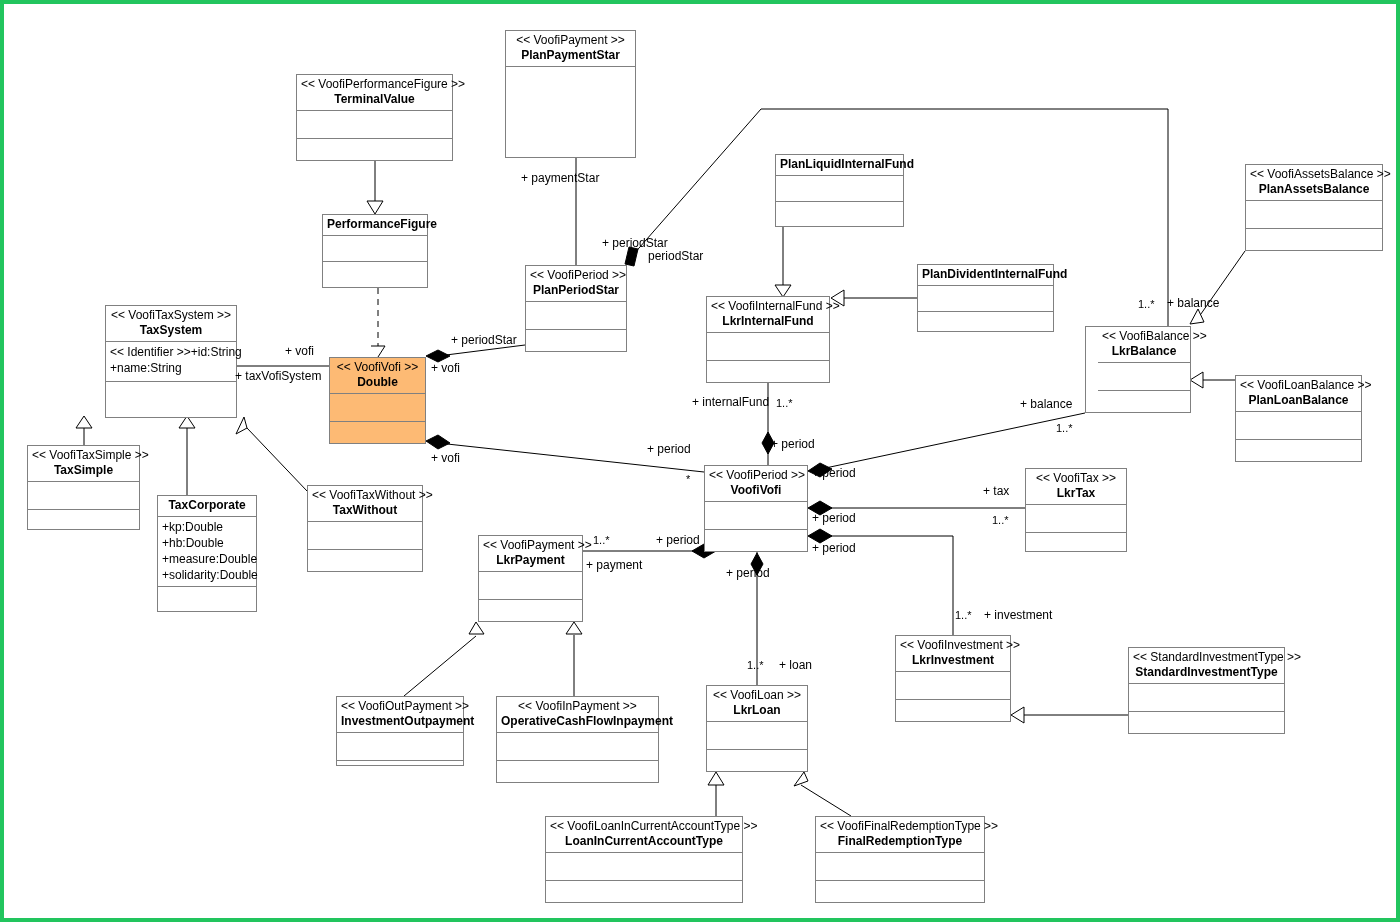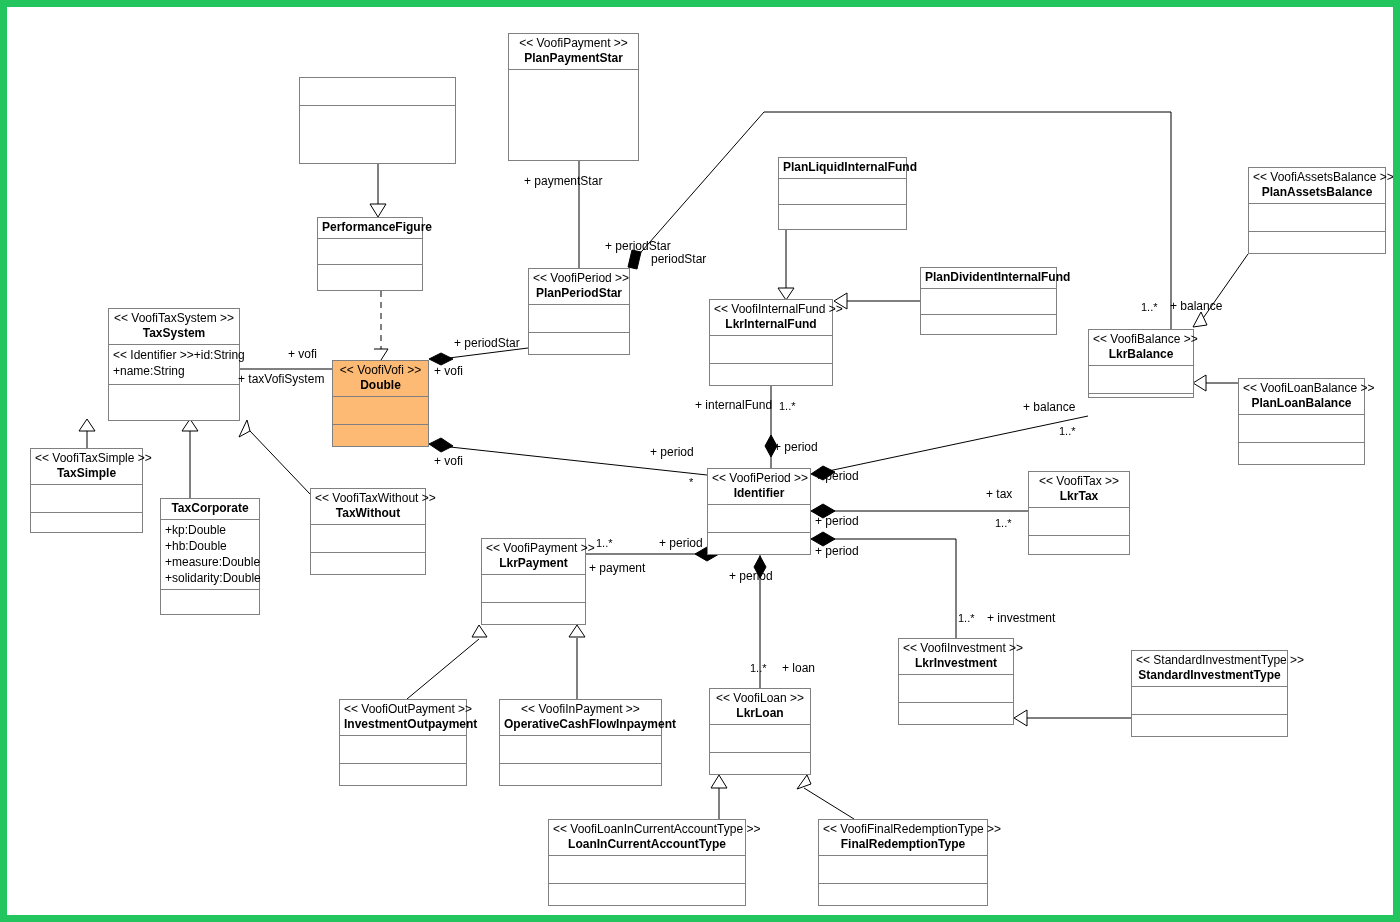--- a/index.html
+++ b/index.html
@@ -1,20 +1,20 @@
 <!DOCTYPE html>
 <html><head>
 <meta charset="utf-8">
 <style>
   html,body{margin:0;padding:0;background:#ffffff;}
   #canvas{
     position:relative;
     width:1400px;height:922px;
     background:#ffffff;
-    border:7px solid #22c55e;
+    border:4px solid #22c55e;
     box-sizing:border-box;
     font-family:"Liberation Sans", sans-serif;
     overflow:hidden;
   }
   svg#wires{position:absolute;left:0;top:0;width:1400px;height:922px;pointer-events:none;}
   .cls{
     position:absolute;
     background:#ffffff;
     border:1px solid #808080;
     box-sizing:border-box;
@@ -151,24 +151,28 @@
 
   <div id="classes-layer">
       <div class="cls" style="left: 501px; top: 26px; width: 131px; height: 128px;">
         <div class="hdr">
           <div class="stereo">&lt;&lt; VoofiPayment &gt;&gt;</div>
           <div class="cname">PlanPaymentStar</div>
         </div>
         <div class="ops"></div>
       </div>
       <div class="cls" style="left: 292px; top: 70px; width: 157px; height: 87px;">
-        <div class="attrs" style="height: 28px;"></div>
-        <div class="ops"></div>
-      </div>
-      <div class="cls" style="left: 310px; top: 210px; width: 106px; height: 74px;">
+        <div class="hdr">
+          <div class="stereo">&lt;&lt; VoofiPerformanceFigure &gt;&gt;</div>
+          <div class="cname">TerminalValue</div>
+        </div>
+        <div class="attrs" style="height: 28px;"></div>
+        <div class="ops"></div>
+      </div>
+      <div class="cls" style="left: 318px; top: 210px; width: 106px; height: 74px;">
         <div class="hdr">
           <div class="cname">PerformanceFigure</div>
         </div>
         <div class="attrs" style="height: 26px;"></div>
         <div class="ops"></div>
       </div>
       <div class="cls" style="left: 771px; top: 150px; width: 129px; height: 73px;">
         <div class="hdr">
           <div class="cname">PlanLiquidInternalFund</div>
         </div>
@@ -210,21 +214,21 @@
         <div class="hdr">
           <div class="stereo">&lt;&lt; VoofiTaxSystem &gt;&gt;</div>
           <div class="cname">TaxSystem</div>
         </div>
         <div class="attrs" style="height: 40px;">
           <div class="a">&lt;&lt; Identifier &gt;&gt;+id:String</div>
           <div class="a">+name:String</div>
         </div>
         <div class="ops"></div>
       </div>
-      <div class="cls" style="left: 1081px; top: 322px; width: 106px; height: 69px;">
+      <div class="cls" style="left: 1081px; top: 322px; width: 106px; height: 87px; padding-left: 12px;">
         <div class="hdr">
           <div class="stereo">&lt;&lt; VoofiBalance &gt;&gt;</div>
           <div class="cname">LkrBalance</div>
         </div>
         <div class="attrs" style="height: 28px;"></div>
         <div class="ops"></div>
       </div>
       <div class="cls shaded" style="left: 325px; top: 353px; width: 97px; height: 87px;">
         <div class="hdr">
           <div class="stereo">&lt;&lt; VoofiVofi &gt;&gt;</div>
@@ -245,21 +249,21 @@
         <div class="hdr">
           <div class="stereo">&lt;&lt; VoofiTaxSimple &gt;&gt;</div>
           <div class="cname">TaxSimple</div>
         </div>
         <div class="attrs" style="height: 28px;"></div>
         <div class="ops"></div>
       </div>
       <div class="cls" style="left: 700px; top: 461px; width: 104px; height: 87px;">
         <div class="hdr">
           <div class="stereo">&lt;&lt; VoofiPeriod &gt;&gt;</div>
-          <div class="cname">Identifier</div>
+          <div class="cname">VoofiVofi</div>
         </div>
         <div class="attrs" style="height: 28px;"></div>
         <div class="ops"></div>
       </div>
       <div class="cls" style="left: 1021px; top: 464px; width: 102px; height: 84px;">
         <div class="hdr">
           <div class="stereo">&lt;&lt; VoofiTax &gt;&gt;</div>
           <div class="cname">LkrTax</div>
         </div>
         <div class="attrs" style="height: 28px;"></div>
@@ -310,21 +314,21 @@
         <div class="ops"></div>
       </div>
       <div class="cls" style="left: 702px; top: 681px; width: 102px; height: 87px;">
         <div class="hdr">
           <div class="stereo">&lt;&lt; VoofiLoan &gt;&gt;</div>
           <div class="cname">LkrLoan</div>
         </div>
         <div class="attrs" style="height: 28px;"></div>
         <div class="ops"></div>
       </div>
-      <div class="cls" style="left: 332px; top: 692px; width: 128px; height: 87px;">
+      <div class="cls" style="left: 332px; top: 692px; width: 128px; height: 70px;">
         <div class="hdr">
           <div class="stereo">&lt;&lt; VoofiOutPayment &gt;&gt;</div>
           <div class="cname">InvestmentOutpayment</div>
         </div>
         <div class="attrs" style="height: 28px;"></div>
         <div class="ops"></div>
       </div>
       <div class="cls" style="left: 492px; top: 692px; width: 163px; height: 87px;">
         <div class="hdr">
           <div class="stereo">&lt;&lt; VoofiInPayment &gt;&gt;</div>

